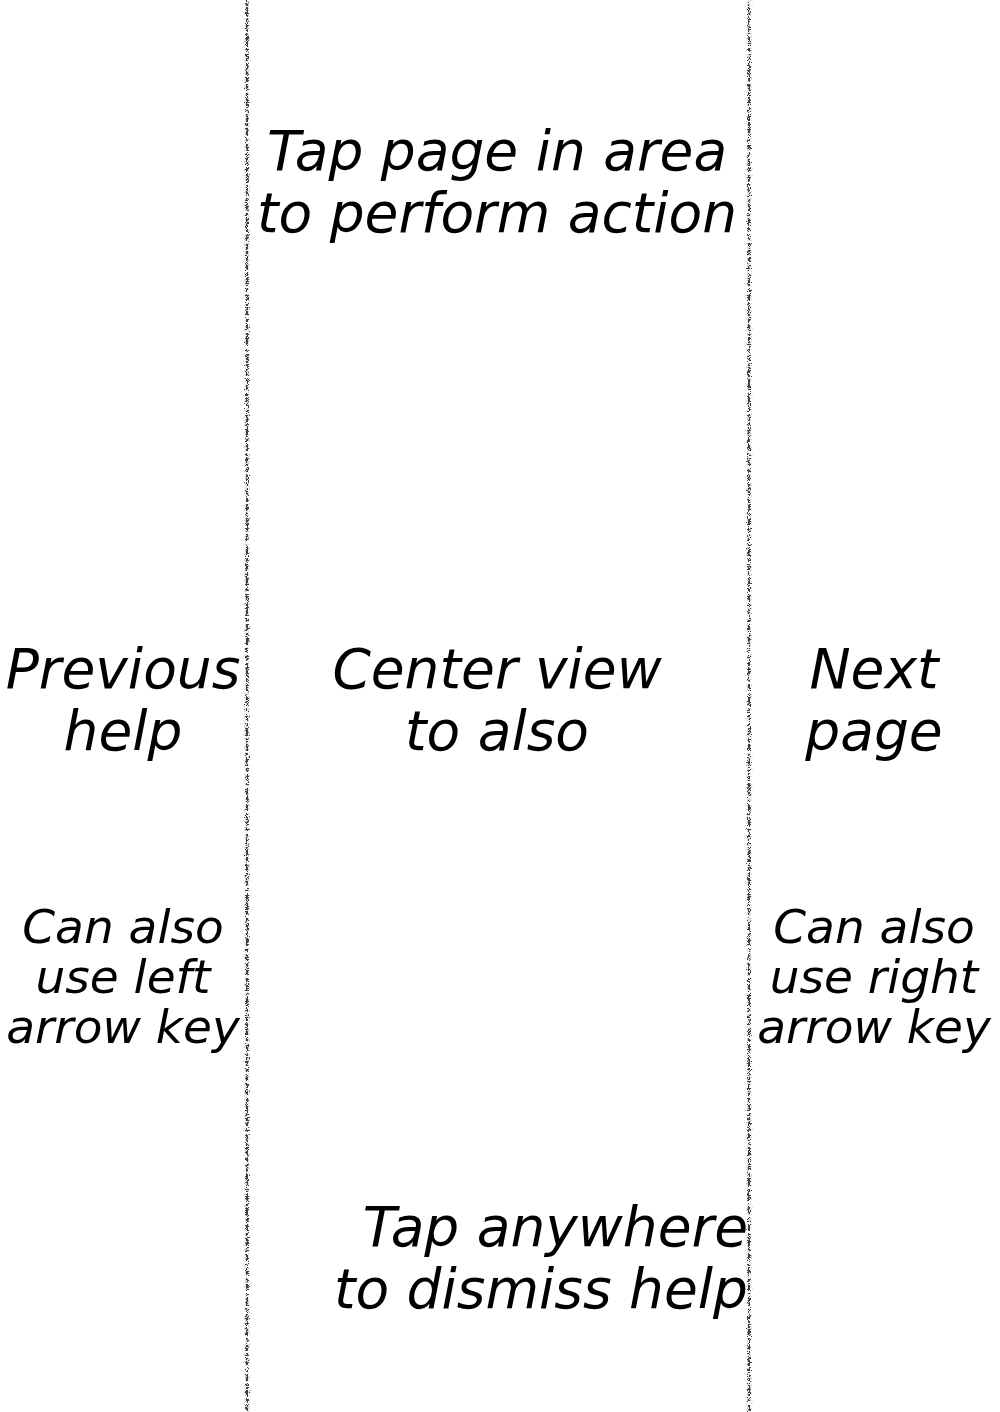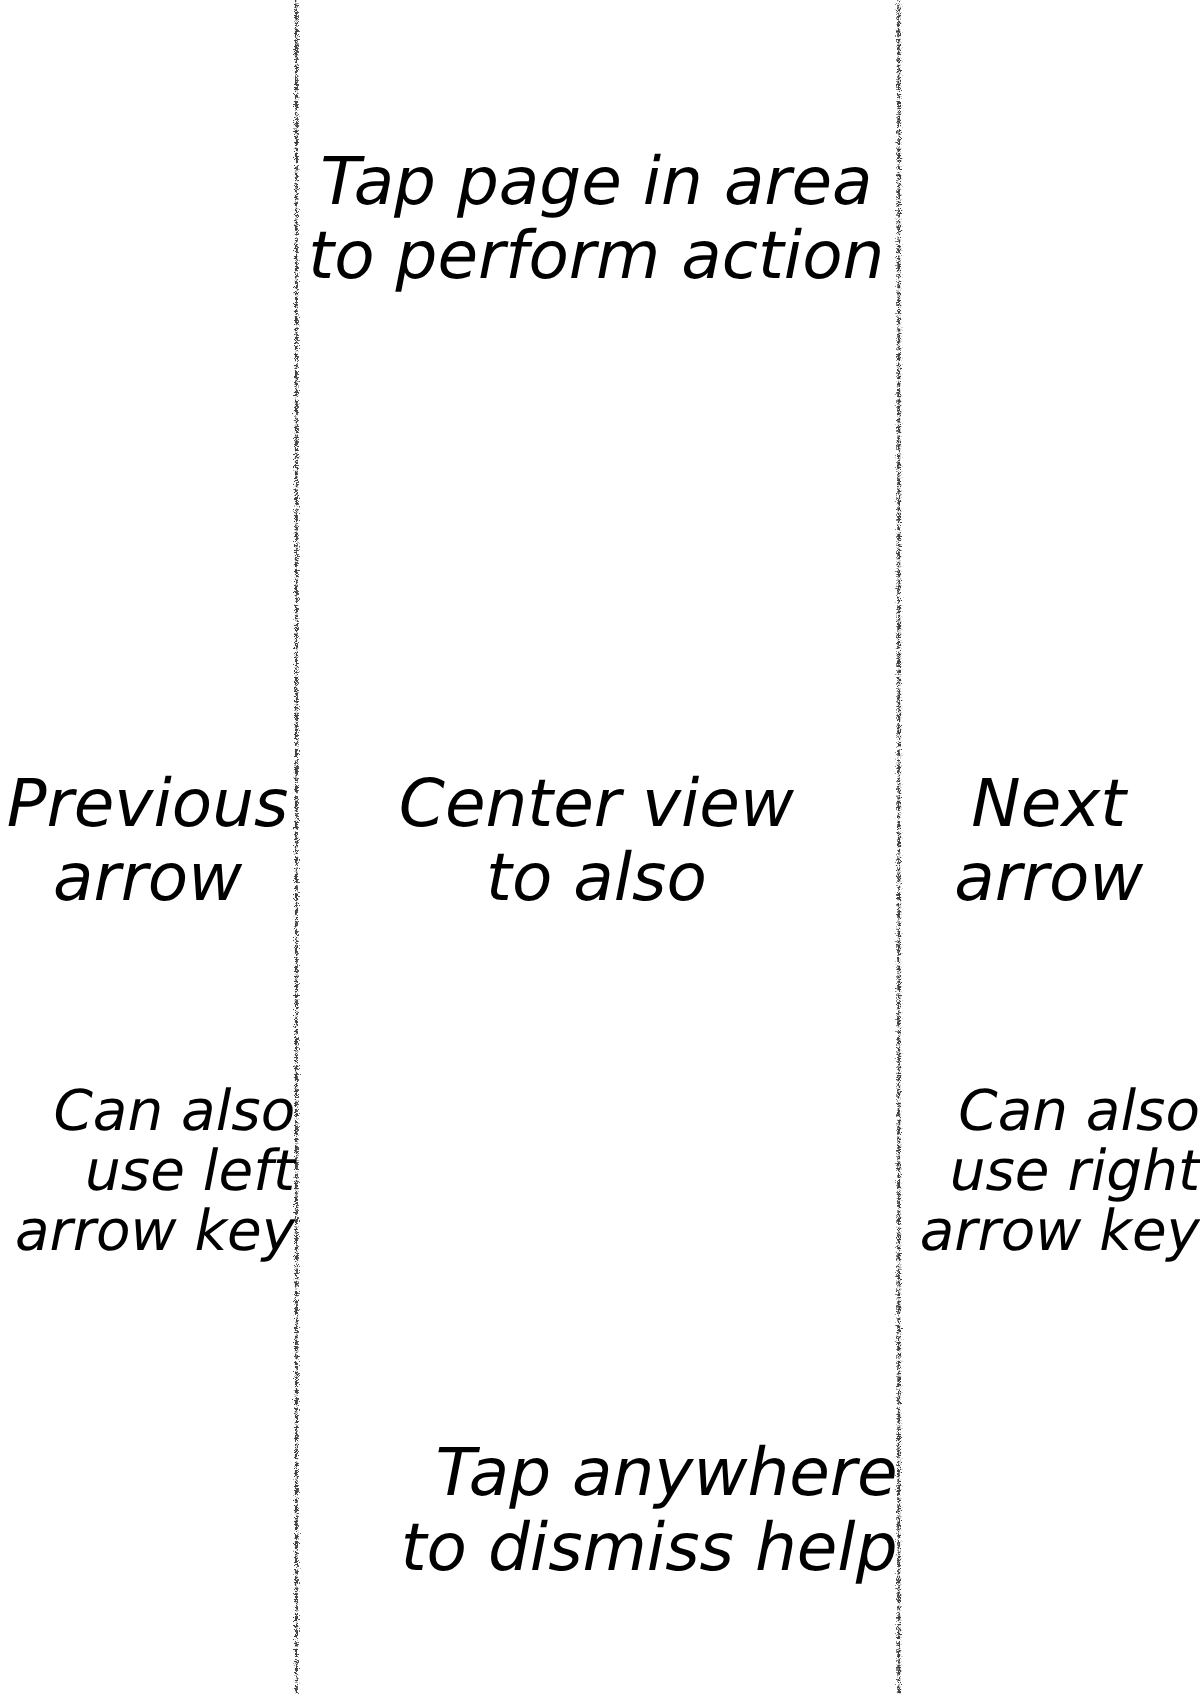--- a/index.html
+++ b/index.html
@@ -43,21 +43,21 @@
   .label.large {
     font-size: 55px;
     line-height: 62px;
   }
   .label.small {
     font-size: 47px;
     line-height: 50px;
   }
   .pos-top     { top: 120px; }
   .pos-mid     { top: 638px; }
-  .pos-hint    { top: 902px; text-align: right; }
+  .pos-hint    { top: 902px; }
   .pos-bottom  { top: 1196px; text-align: right; }
 </style>
 </head>
 <body>
 
 <div class="screen">
 
   <svg class="dividers" width="1000" height="1412" viewBox="0 0 1000 1412" aria-hidden="true">
     <defs>
       <filter id="roughline" filterUnits="userSpaceOnUse" x="220" y="-20" width="560" height="1452">
@@ -66,36 +66,36 @@
       </filter>
     </defs>
     <g filter="url(#roughline)" fill="none" stroke-width="2.4" stroke-linecap="butt" stroke-dasharray="7 2 3 1 9 2 4 2" stroke="#3f3f3f">
       <line x1="247" y1="-6" x2="247" y2="1418"></line>
       <line x1="749" y1="-6" x2="749" y2="1418"></line>
     </g>
   </svg>
 
   <div class="zone zone-left">
     <div class="label large pos-mid">Previous
-arrow</div>
+help</div>
     <div class="label small pos-hint">Can also
 use left
 arrow key</div>
   </div>
 
   <div class="zone zone-center">
     <div class="label large pos-top">Tap page in area
 to perform action</div>
     <div class="label large pos-mid">Center view
 to also</div>
     <div class="label large pos-bottom">Tap anywhere
 to dismiss help</div>
   </div>
 
   <div class="zone zone-right">
     <div class="label large pos-mid">Next
-arrow</div>
+page</div>
     <div class="label small pos-hint">Can also
 use right
 arrow key</div>
   </div>
 
 </div>
 
 </body></html>

